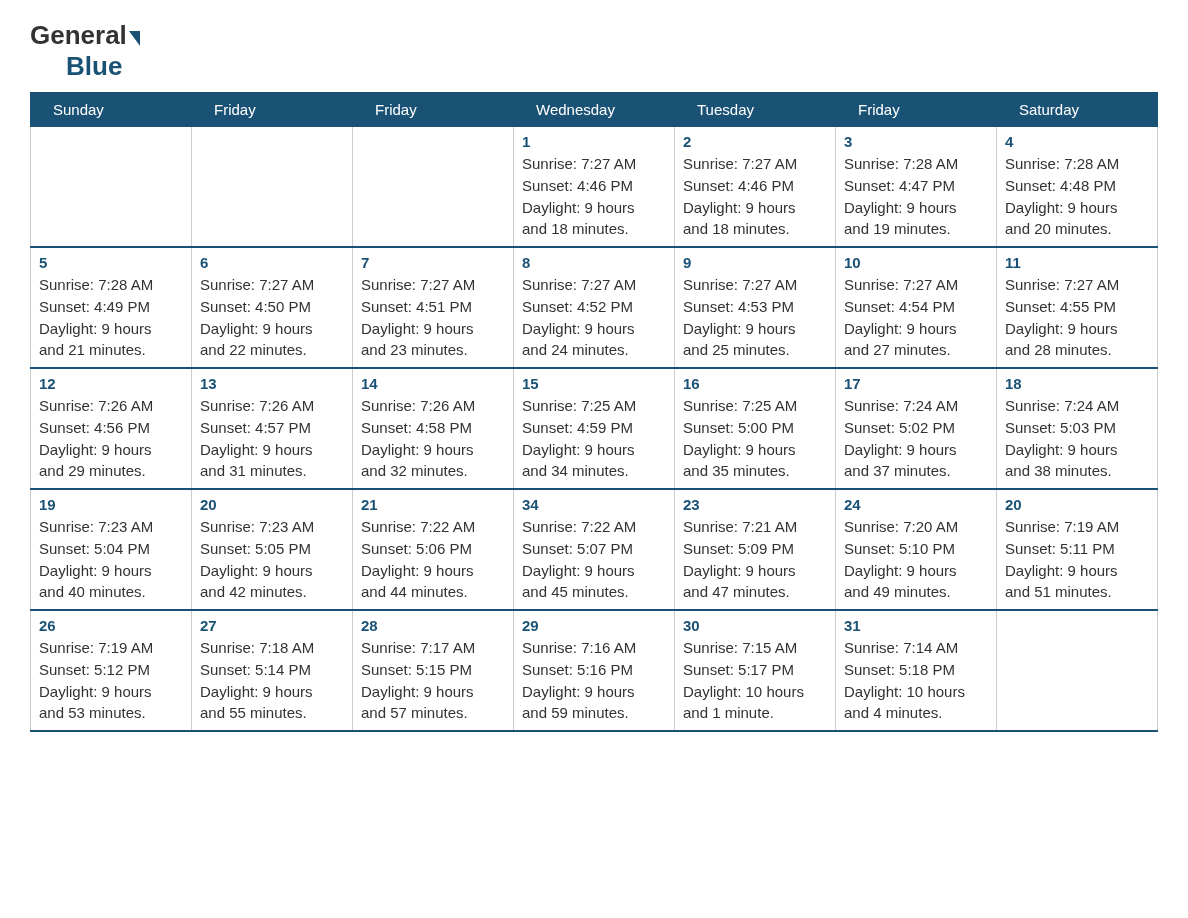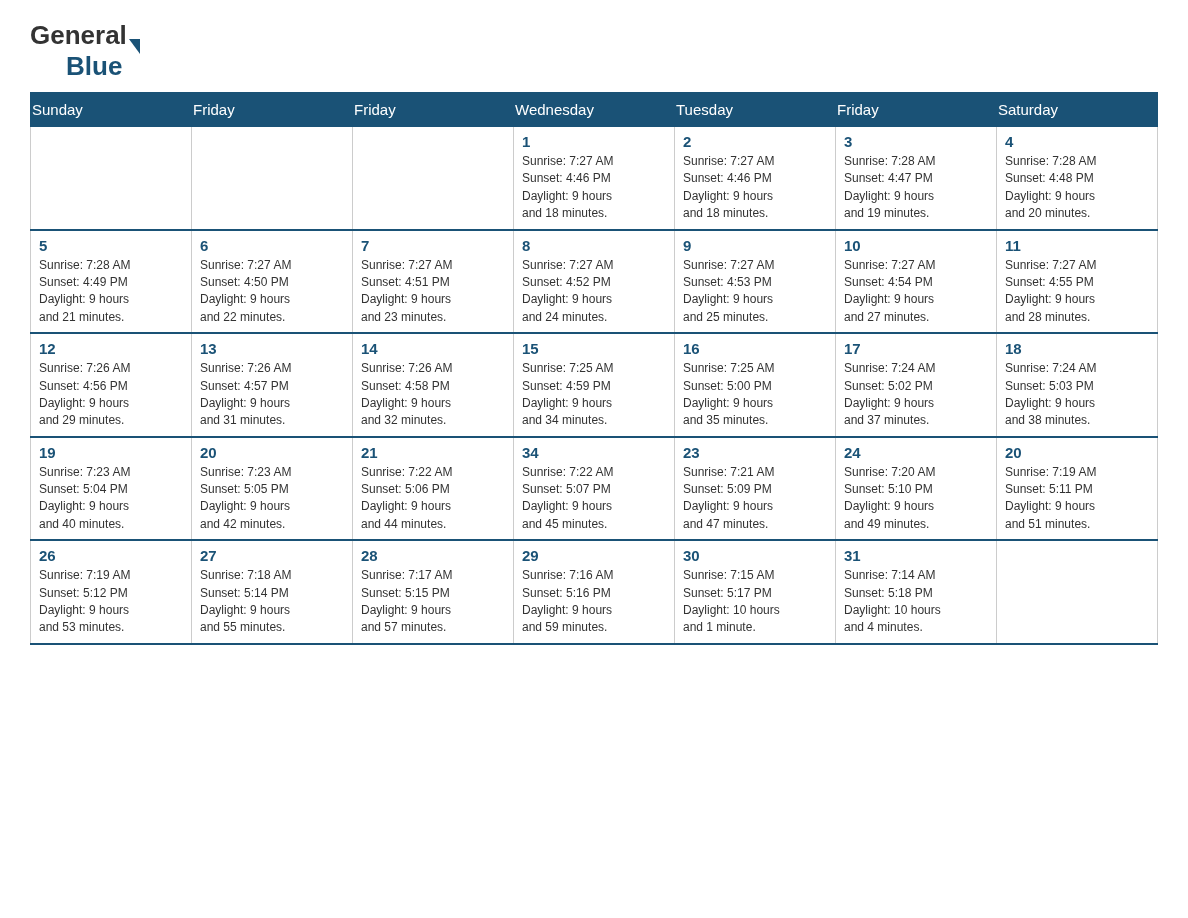--- a/index.html
+++ b/index.html
@@ -38,21 +38,21 @@
     table {
       width: 100%;
       border-collapse: collapse;
       margin-top: 10px;
     }
     thead tr {
       background-color: #1a5276;
     }
     thead th {
       color: #fff;
-      padding: 8px 1px;
+      padding: 8px 22px;
       text-align: left;
       font-size: 15px;
       font-weight: normal;
       border: 1px solid #1a5276;
     }
     tbody td {
       vertical-align: top;
       border: 1px solid #ccc;
       padding: 6px 8px;
       width: 14.28%;
@@ -62,36 +62,36 @@
     }
     .day-num {
       font-size: 15px;
       font-weight: bold;
       color: #1a5276;
       display: block;
       margin-bottom: 3px;
     }
     .day-info {
       color: #333;
-      font-size: 12px;
+      font-size: 15px;
       line-height: 1.45;
     }
     .empty-cell {
       background: #fff;
     }
     tbody tr {
       border-bottom: 2px solid #1a5276;
     }
   </style>
 </head>
 <body>
 
 <div class="header">
   <div class="logo">
-  <div style="display:flex;align-items:flex-end;">
+  <div style="display:flex;align-items:center;">
     <span style="font-size:26px;font-weight:bold;color:#333;">General</span>
     <span style="display:inline-block;width:0;height:0;border-left:11px solid transparent;border-right:0;border-top:15px solid #1a5276;margin:0 2px;position:relative;top:3px;"></span>
   </div>
   <div>
     <span style="font-size:26px;font-weight:bold;color:#1a5276;margin-left:36px;">Blue</span>
   </div>
 </div>
   <div class="title-block">
     <div class="month-title"></div>
     <div class="location"></div>

